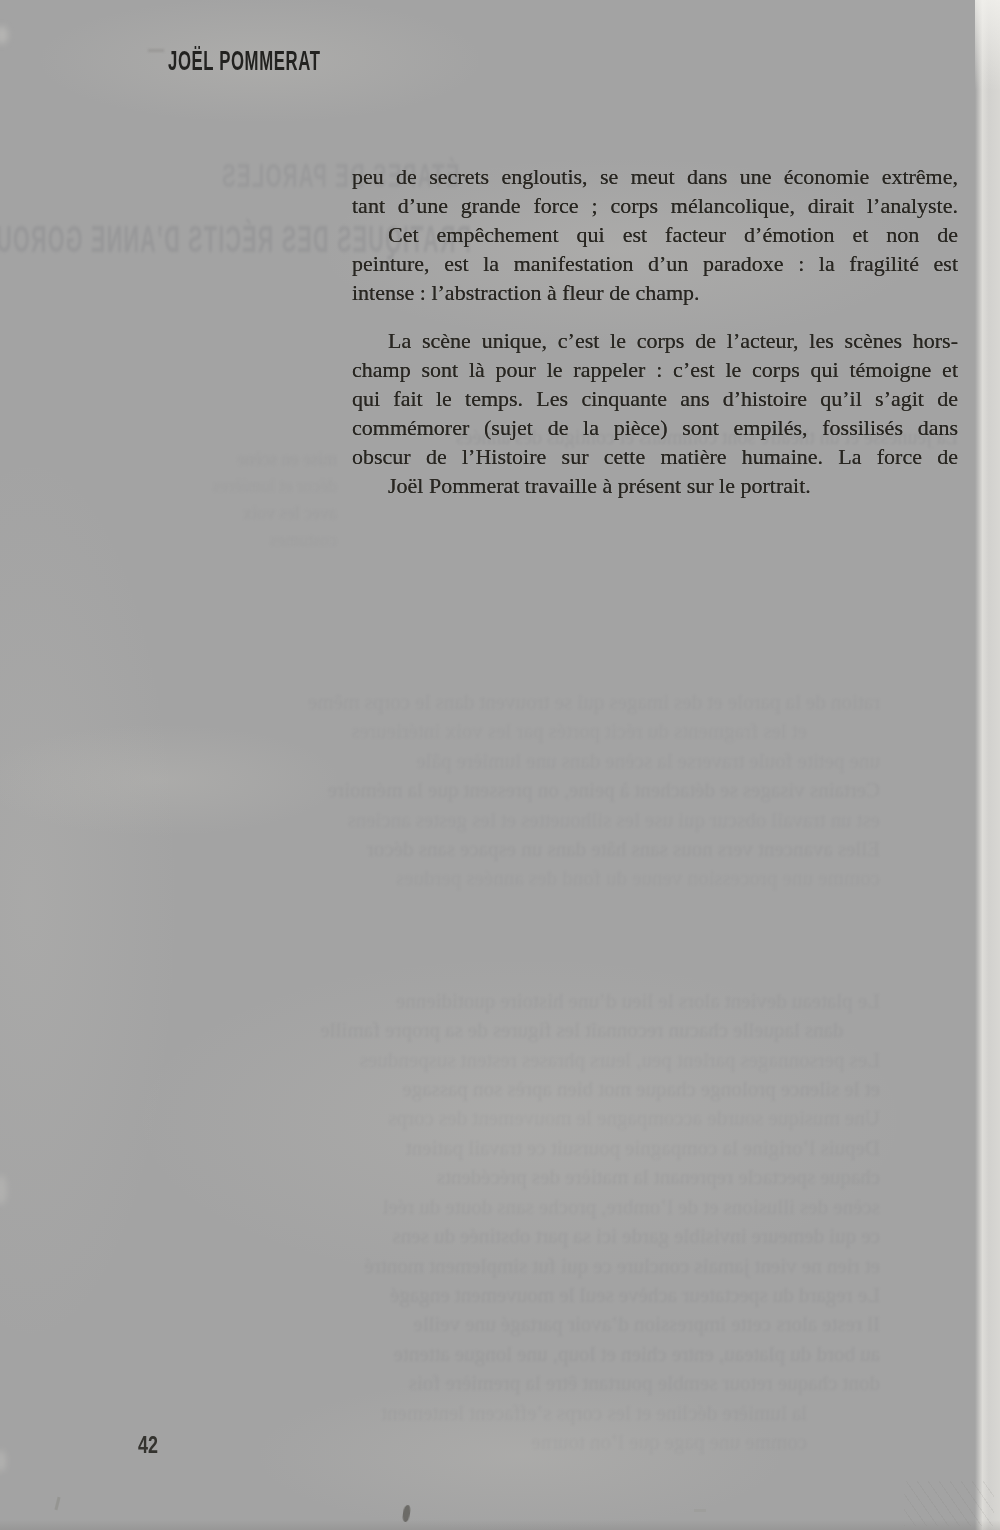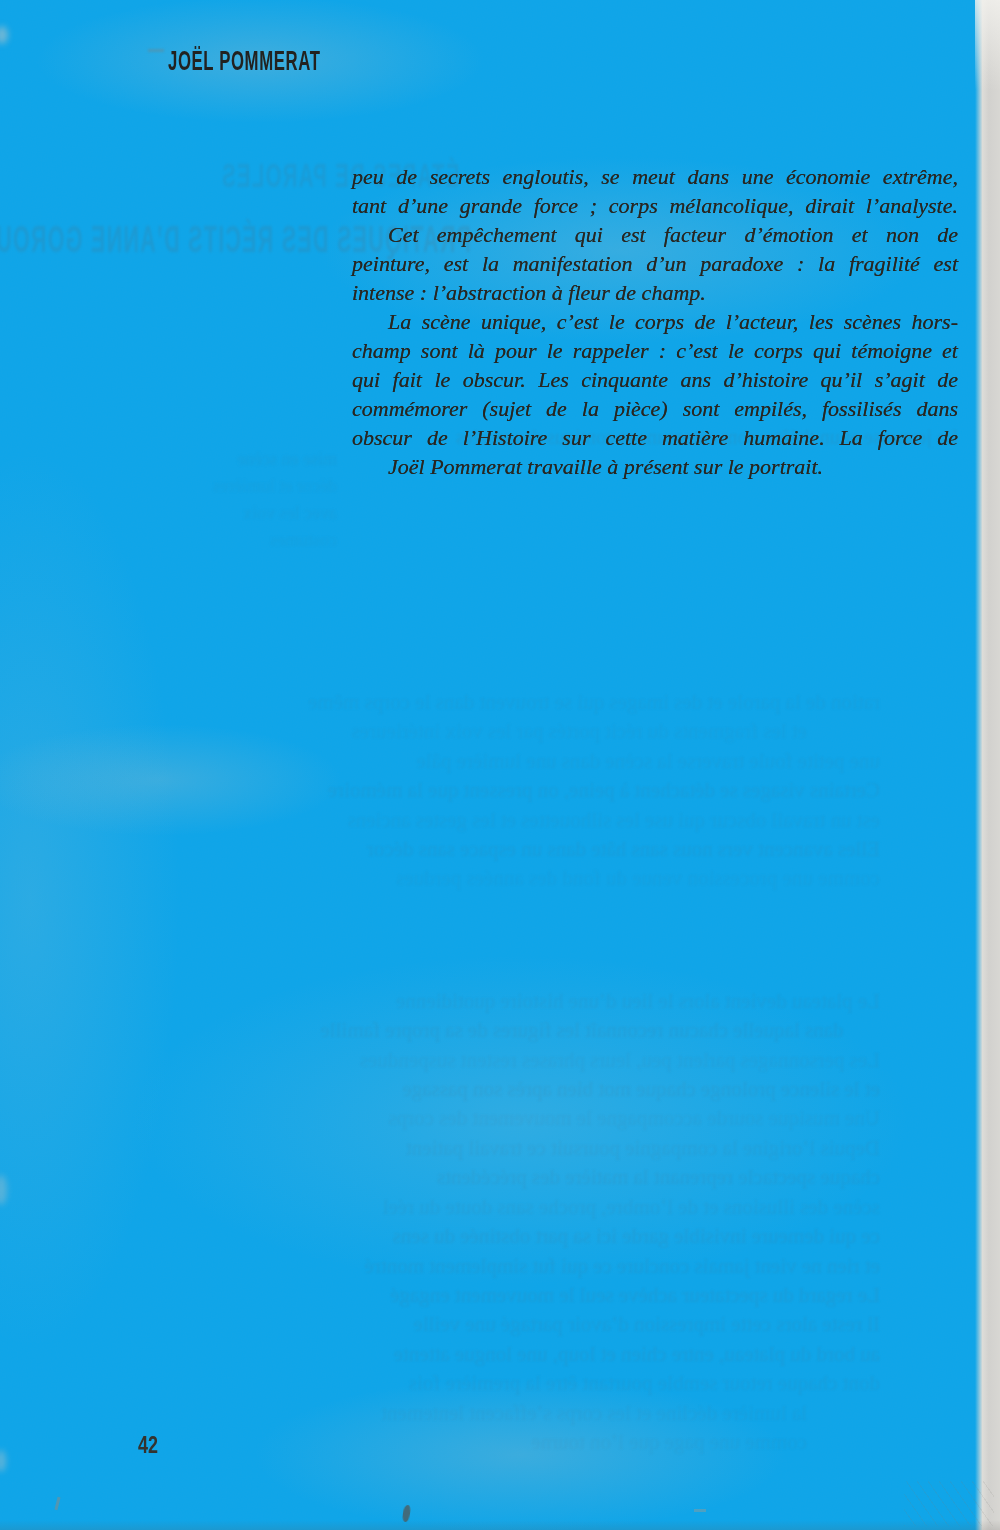--- a/index.html
+++ b/index.html
@@ -1,18 +1,18 @@
 <!DOCTYPE html>
 <html><head>
 <meta charset="utf-8">
 <style>
   html,body { margin:0; padding:0; background:#ffffff; }
   .page {
     position:relative; width:1000px; height:1530px;
-    background:#0ea5e9; overflow:hidden;
+    background:#a3a3a3; overflow:hidden;
     font-family:"Liberation Serif", serif;
   }
   
   .stains {
     position:absolute; inset:0; pointer-events:none;
     background:
       radial-gradient(ellipse 320px 90px at 260px 60px, rgba(201,199,192,0.25), transparent 70%),
       radial-gradient(ellipse 420px 130px at 620px 250px, rgba(206,203,196,0.20), transparent 72%),
       radial-gradient(ellipse 260px 80px at 160px 780px, rgba(201,199,192,0.22), transparent 70%),
       radial-gradient(ellipse 520px 220px at 520px 1120px, rgba(210,207,199,0.16), transparent 75%),
@@ -50,24 +50,24 @@
     font-size:23px; color:#34332f;
     transform:scaleX(0.78); transform-origin:left top;
   }
 
   
   .body-text {
     position:absolute; left:352px; top:162px; width:606px;
     font-size:22px; line-height:29px; color:#282621;
     text-shadow:0 0 0.5px rgba(40,38,33,0.85);
   }
-  .body-text .line { height:29px; white-space:nowrap;font-style:italic; }
+  .body-text .line { height:29px; white-space:nowrap; }
   .body-text .line.just { white-space:normal; text-align:justify; text-align-last:justify; }
   .body-text .line.indent { text-indent:36px; }
-  .body-text .para.sp { }
+  .body-text .para.sp { margin-top:19px; }
 
   
   .ghost { position:absolute; pointer-events:none; color:#5d5e66; }
   .ghost-title {
     font-family:"Liberation Sans", sans-serif; font-weight:bold; letter-spacing:2px;
     white-space:nowrap; filter:blur(1.6px); transform-origin:left top;
   }
   .gt1 { left:168px; top:157px; width:470px; font-size:33px; transform:scale(-0.62,1) translateX(-100%); opacity:0.13; }
   .gt2 { left:126px; top:219px; width:575px; font-size:36px; transform:scale(-0.60,1) translateX(-100%); opacity:0.16; }
 
@@ -164,21 +164,21 @@
       <div class="line just">tant d’une grande force ; corps mélancolique, dirait l’analyste.</div>
     </div>
     <div class="para">
       <div class="line just indent">Cet empêchement qui est facteur d’émotion et non de</div>
       <div class="line just">peinture, est la manifestation d’un paradoxe : la fragilité est</div>
       <div class="line">intense : l’abstraction à fleur de champ.</div>
     </div>
     <div class="para sp">
       <div class="line just indent">La scène unique, c’est le corps de l’acteur, les scènes hors-</div>
       <div class="line just">champ sont là pour le rappeler : c’est le corps qui témoigne et</div>
-      <div class="line just">qui fait le obscur. Les cinquante ans d’histoire qu’il s’agit de</div>
+      <div class="line just">qui fait le temps. Les cinquante ans d’histoire qu’il s’agit de</div>
       <div class="line just">commémorer (sujet de la pièce) sont empilés, fossilisés dans</div>
       <div class="line just">obscur de l’Histoire sur cette matière humaine. La force de</div>
     </div>
     <div class="para">
       <div class="line indent">Joël Pommerat travaille à présent sur le portrait.</div>
     </div>
   </div>
 
   <div class="folio">42</div>
 

